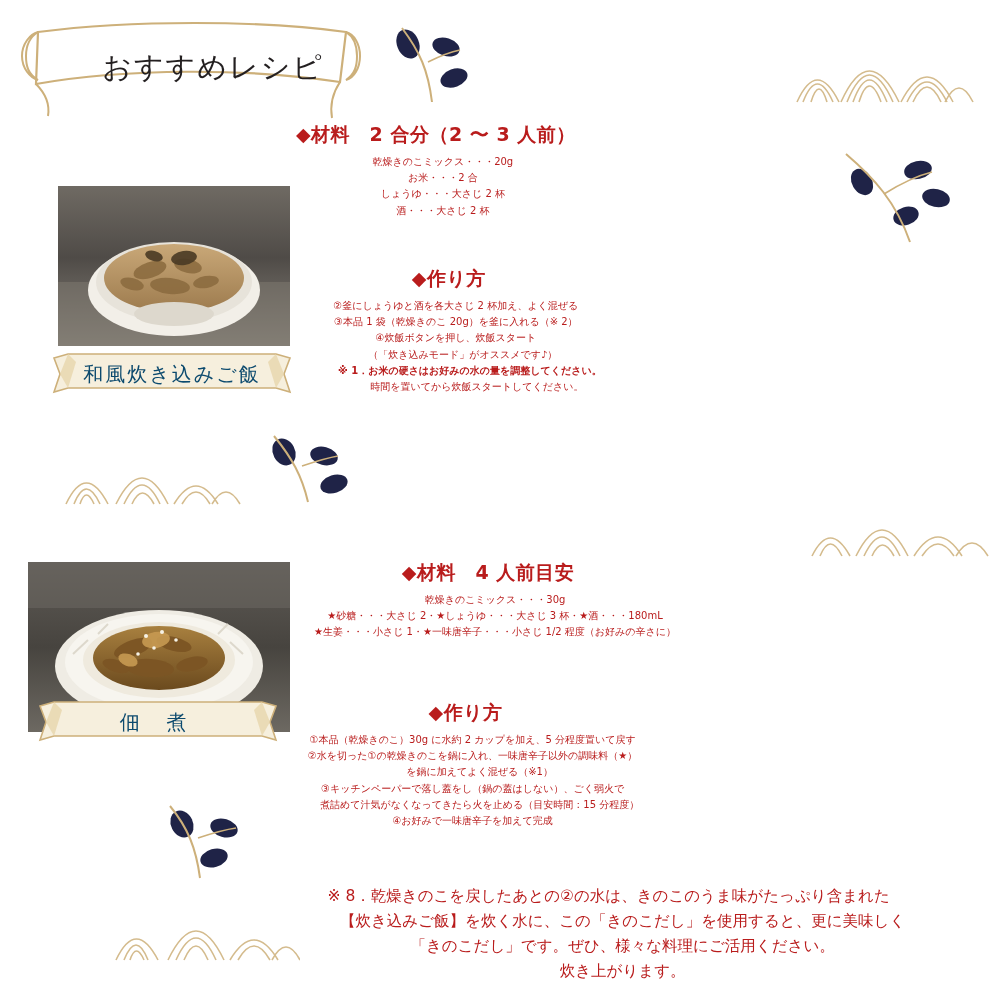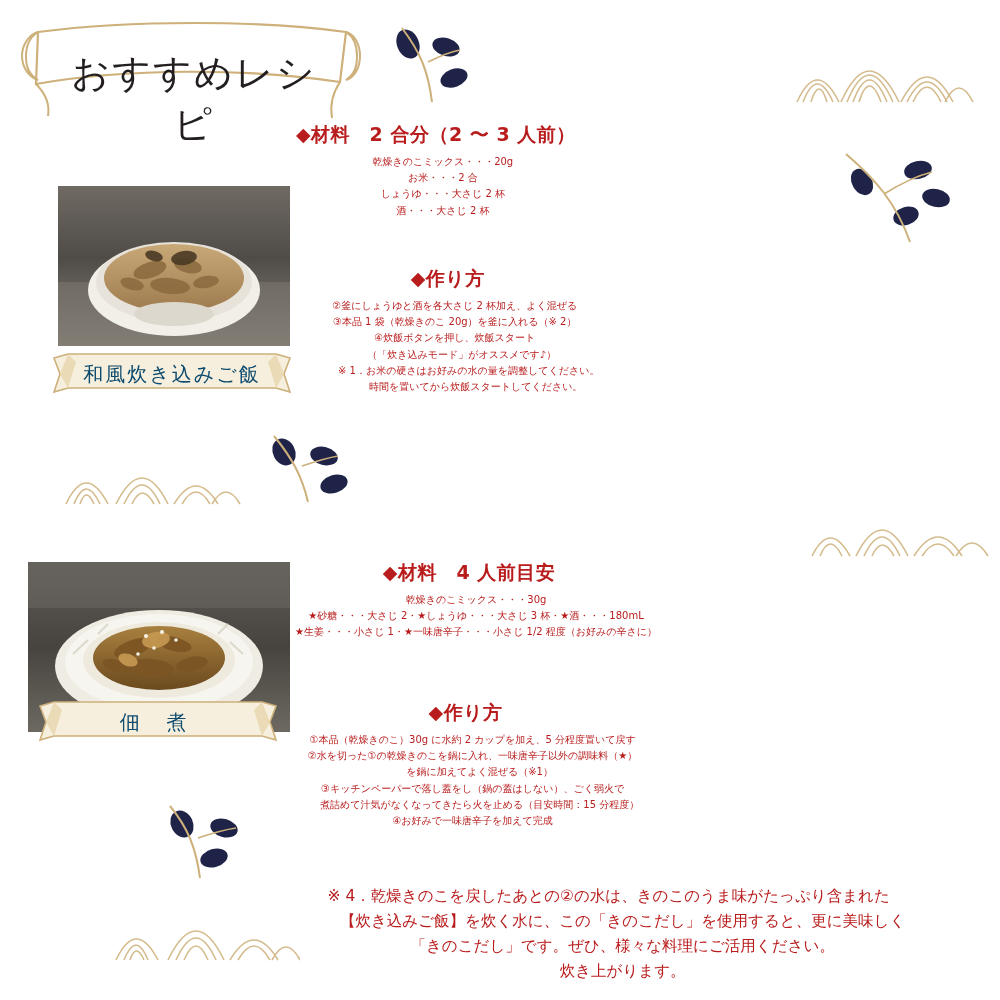--- a/index.html
+++ b/index.html
@@ -34,22 +34,22 @@
     left: 10px;
     top: 18px;
     width: 360px;
     height: 100px;
   }
   .title-text {
     position: absolute;
     left: 64px;
     top: 48px;
     width: 260px;
-    text-align: center;
-    font-size: 38px;
+    text-align: right;
+    font-size: 29px;
     letter-spacing: 2px;
     color: #231f20;
     font-family: Liberation Mono, monospace;
   }
 
   
   .photo {
     position: absolute;
     border: 0;
     overflow: hidden;
@@ -104,27 +104,27 @@
     letter-spacing: 0.5px;
   }
   .line {
     font-size: 10px;
     line-height: 1.62;
     margin: 0;
     white-space: nowrap;
   }
   .line.indent1 { padding-left: 14px; }
   .line.indent2 { padding-left: 28px; }
-  .line.indent3 { padding-left: 42px; }
+  .line.indent3 { padding-left: 42px; font-weight: bold; }
   .line.indent4 { padding-left: 56px; }
   .line.small { font-size: 15.5px; }
 
   .r1-ing { left: 296px; top: 122px; }
   .r1-steps { left: 296px; top: 266px; }
-  .r2-ing { left: 281px; top: 560px; }
+  .r2-ing { left: 300px; top: 560px; }
   .r2-steps { left: 292px; top: 700px; }
   .r2-note { left: 312px; top: 884px; }
 </style>
 </head>
 <body>
 
 <div class="page">
 
   <div class="deco hill-group" style="left:795px; top:30px;">
     <svg width="180" height="78" viewBox="0 0 180 78">
@@ -377,19 +377,19 @@
     <div class="heading">◆作り方</div>
     <div class="line indent1">①本品（乾燥きのこ）30g に水約 2 カップを加え、5 分程度置いて戻す</div>
     <div class="line indent1">②水を切った①の乾燥きのこを鍋に入れ、一味唐辛子以外の調味料（★）</div>
     <div class="line indent2">を鍋に加えてよく混ぜる（※1）</div>
     <div class="line indent1">③キッチンペーパーで落し蓋をし（鍋の蓋はしない）、ごく弱火で</div>
     <div class="line indent2">煮詰めて汁気がなくなってきたら火を止める（目安時間：15 分程度）</div>
     <div class="line indent1">④お好みで一味唐辛子を加えて完成</div>
   </div>
 
   <div class="block r2-note">
-    <div class="line small">※ 4．乾燥きのこを戻したあとの②の水は、きのこのうま味がたっぷり含まれた</div>
+    <div class="line small">※ 8．乾燥きのこを戻したあとの②の水は、きのこのうま味がたっぷり含まれた</div>
     <div class="line small indent2">【炊き込みご飯】を炊く水に、この「きのこだし」を使用すると、更に美味しく</div>
     <div class="line small indent2">「きのこだし」です。ぜひ、様々な料理にご活用ください。</div>
     <div class="line small indent2">炊き上がります。</div>
   </div>
 
 </div>
 
 </body></html>

